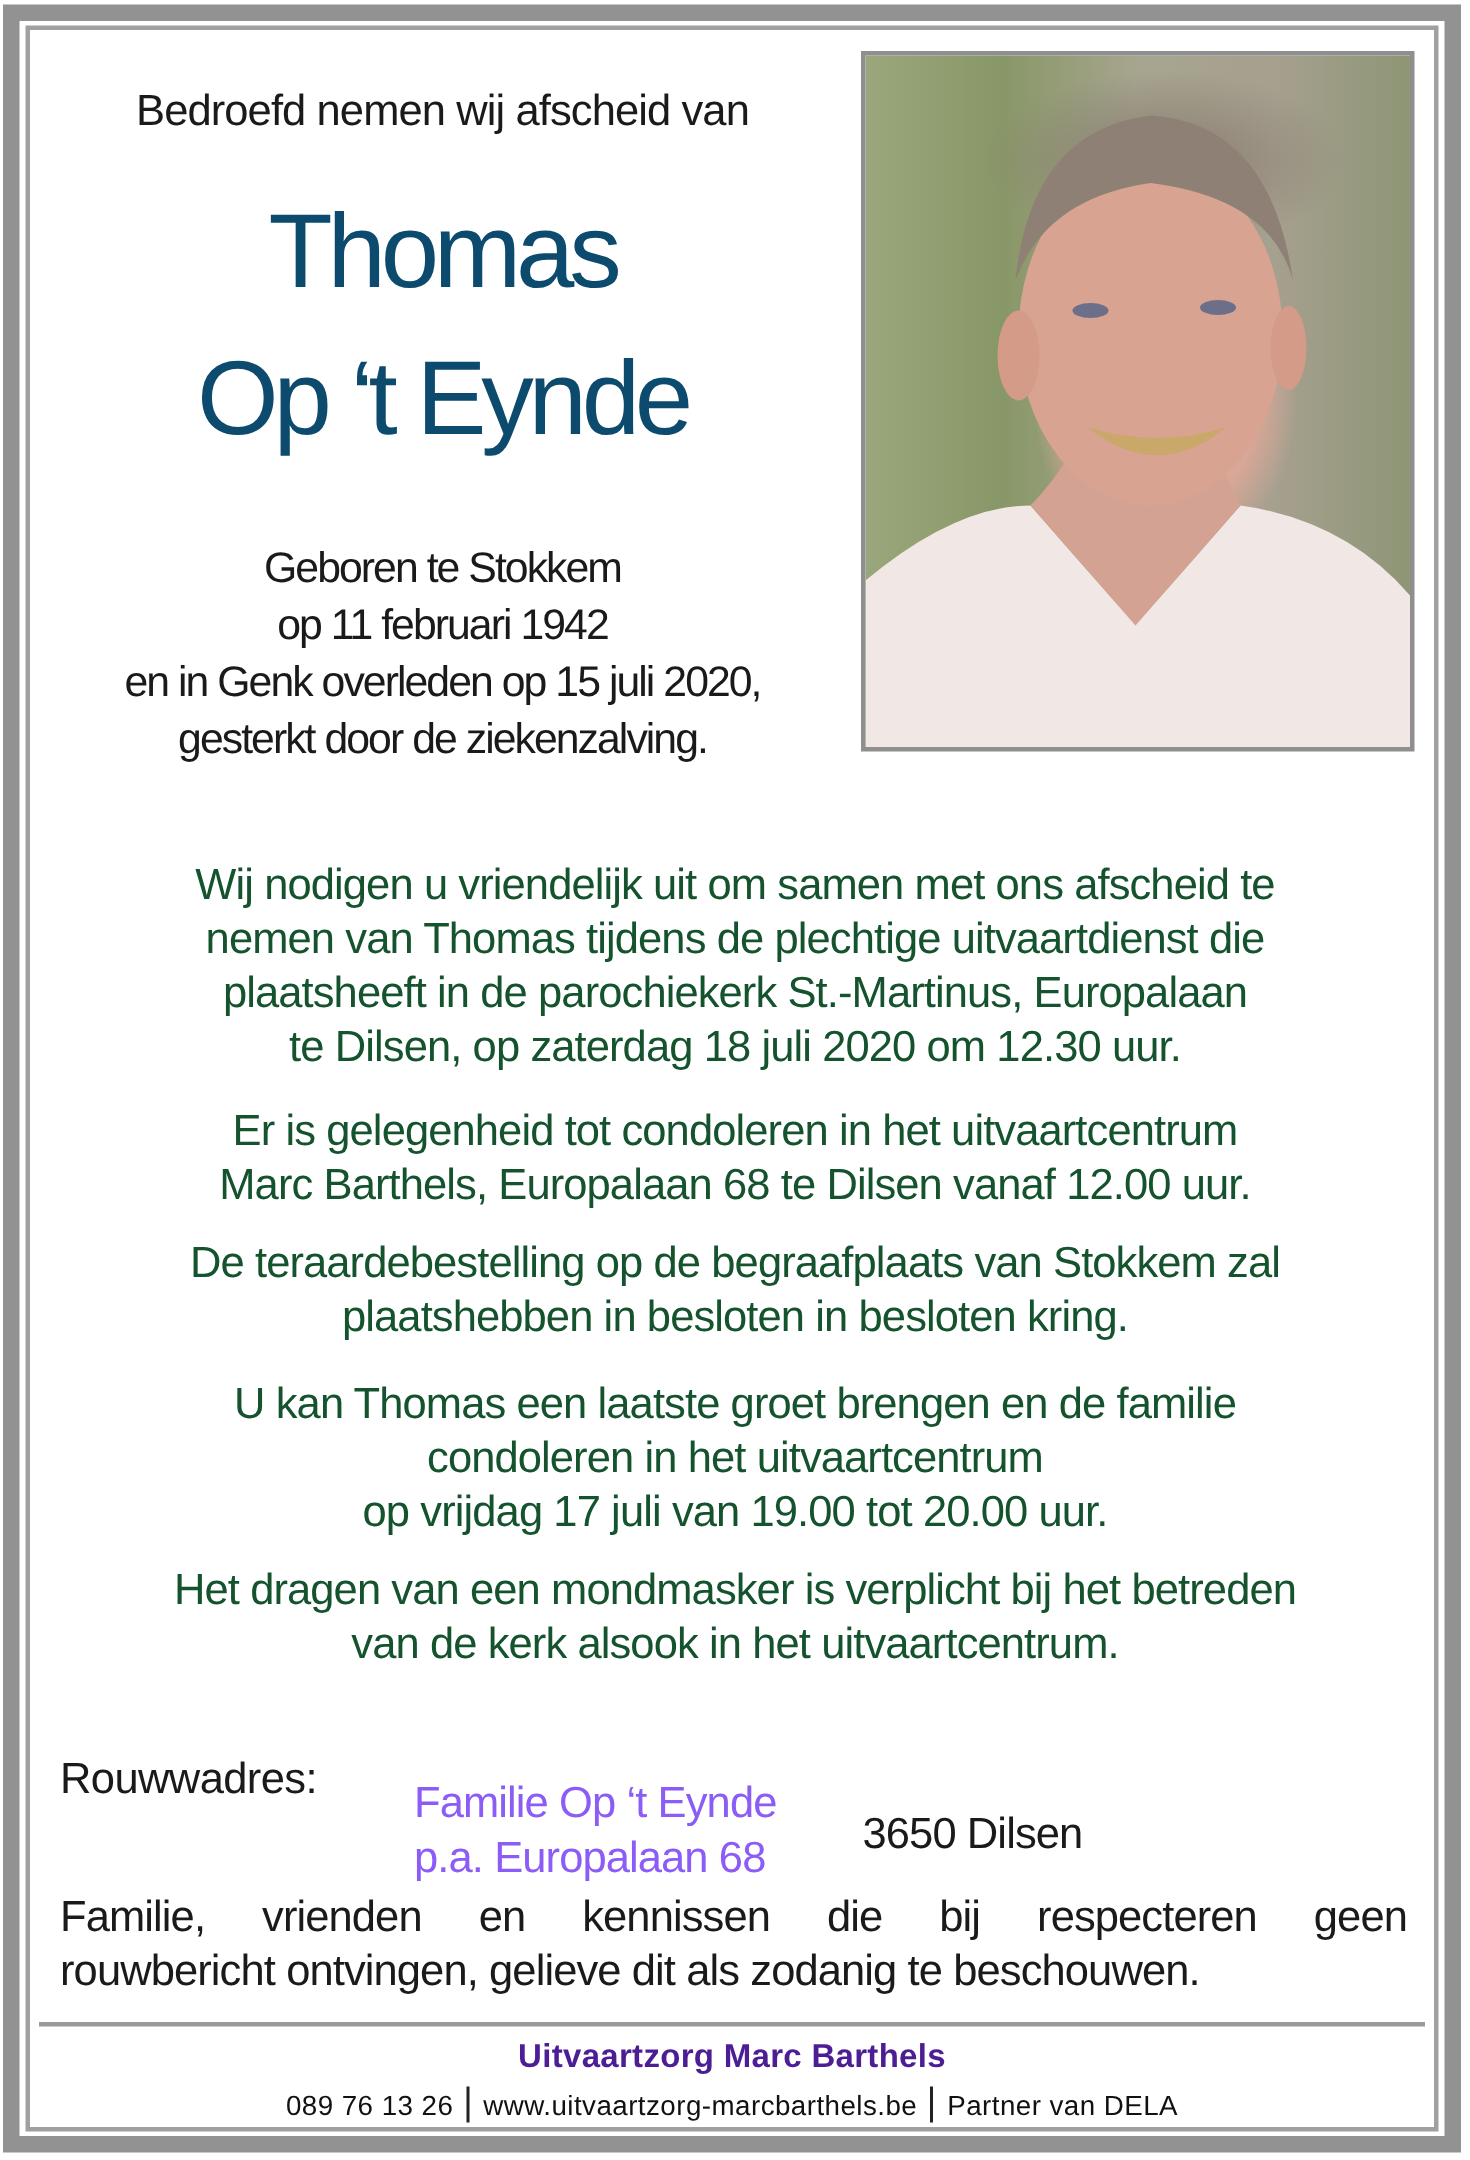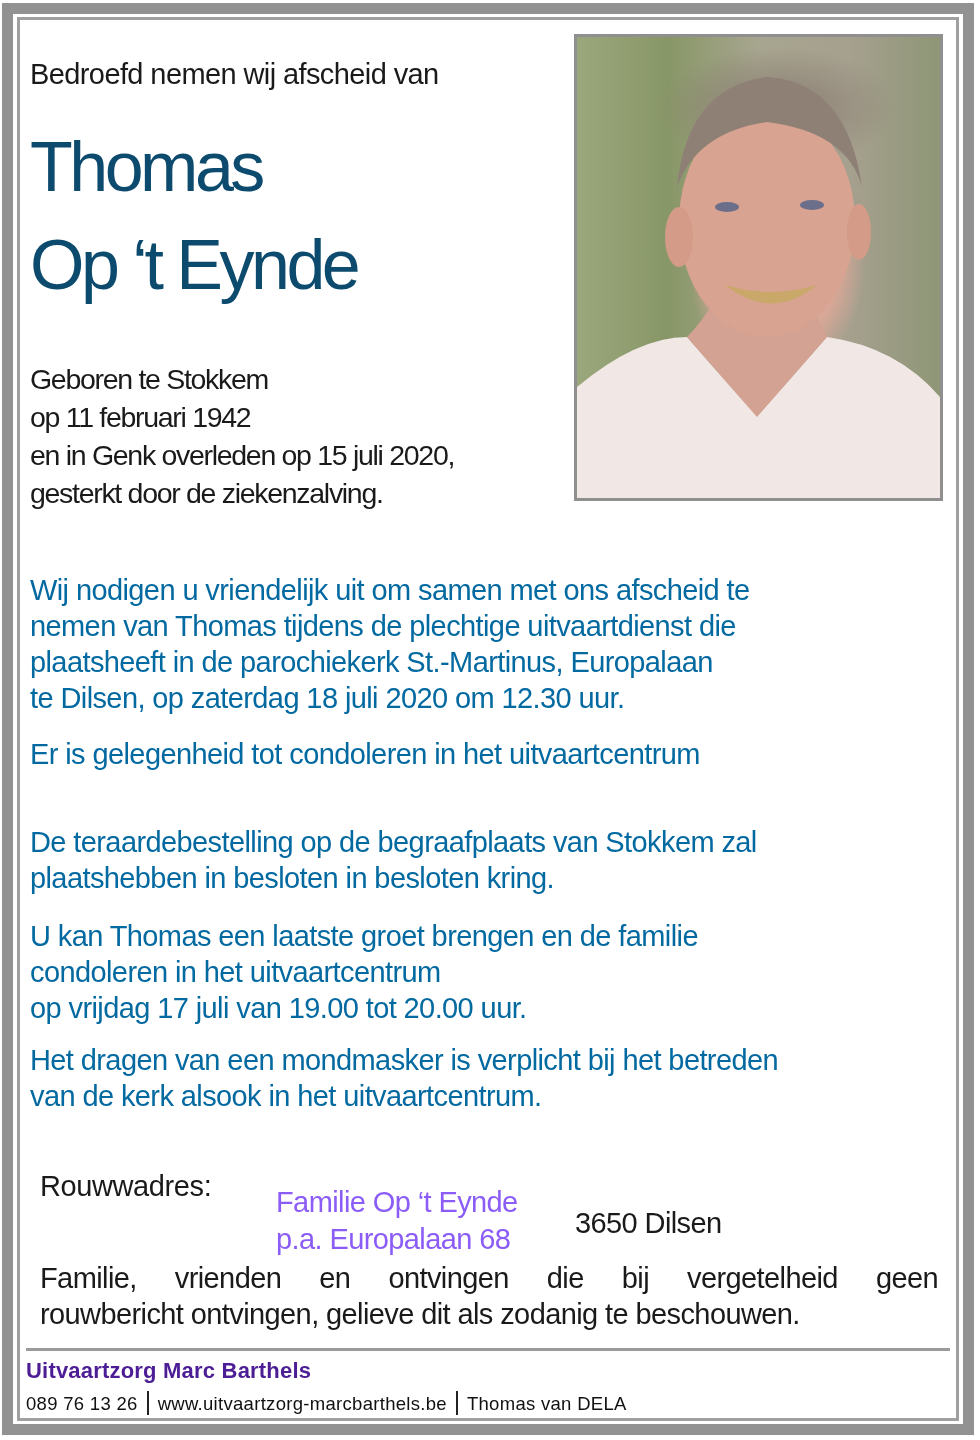--- a/index.html
+++ b/index.html
@@ -11,21 +11,21 @@
   }
   .outer-frame {
     position: absolute; left: 2px; top: 3px; width: 972px; height: 1432px;
     box-sizing: border-box; border: 11px solid #929292;
   }
   .inner-frame {
     position: absolute; left: 17px; top: 17px; width: 942px; height: 1404px;
     box-sizing: border-box; border: 3px solid #a0a0a0;
   }
   .txt { position: absolute; white-space: nowrap; }
-  .center { text-align: left; }
+  .center { text-align: center; }
   .intro {
     left: 30px; width: 530px; top: 58px; font-size: 29px;
     letter-spacing: -0.6px; color: #1a1a1a;
   }
   .name {
     left: 30px; width: 530px; font-size: 70px; line-height: 86px;
     letter-spacing: -3.5px; color: #0c4a6e; font-weight: 400;
   }
   .name1 { top: 124px; }
   .name2 { top: 222px; }
@@ -38,21 +38,21 @@
     box-sizing: border-box; border: 3px solid #8f8f8f;
     background:
       radial-gradient(ellipse 110px 140px at 200px 230px, #e6b9a8 0%, #d9a797 55%, rgba(217,167,151,0) 80%),
       radial-gradient(ellipse 200px 110px at 185px 440px, #f4ece9 0%, #ece1dc 60%, rgba(236,225,220,0) 100%),
       radial-gradient(ellipse 120px 60px at 200px 70px, #8a7d72 0%, rgba(138,125,114,0) 100%),
       linear-gradient(90deg, #9aa77c 0%, #889767 25%, #a7a58f 50%, #a6a08f 75%, #8e9676 100%);
     overflow: hidden;
   }
   .para {
     left: 30px; width: 920px; font-size: 29px; line-height: 36px;
-    letter-spacing: -0.6px; color: #0369a1;
+    letter-spacing: -0.6px; color: #14532d;
   }
   .p1 { top: 572px; }
   .p2 { top: 736px; }
   .p3 { top: 824px; }
   .p4 { top: 918px; }
   .p5 { top: 1042px; }
   .addr-label { left: 40px; top: 1170px; font-size: 29px; letter-spacing: -0.4px; color: #1a1a1a; text-align: right; }
   .addr-line { left: 276px; font-size: 29px; letter-spacing: -0.6px; color: #8b5cf6; margin-top: 16px; }
   .addr1 { top: 1170px; }
   .addr2 { top: 1207px; }
@@ -111,20 +111,21 @@
 
 <div class="txt center para p1">
   <div>Wij nodigen u vriendelijk uit om samen met ons afscheid te</div>
   <div>nemen van Thomas tijdens de plechtige uitvaartdienst die</div>
   <div>plaatsheeft in de parochiekerk St.-Martinus, Europalaan</div>
   <div>te Dilsen, op zaterdag 18 juli 2020 om 12.30 uur.</div>
 </div>
 
 <div class="txt center para p2">
   <div>Er is gelegenheid tot condoleren in het uitvaartcentrum</div>
+  <div>Marc Barthels, Europalaan 68 te Dilsen vanaf 12.00 uur.</div>
 </div>
 
 <div class="txt center para p3">
   <div>De teraardebestelling op de begraafplaats van Stokkem zal</div>
   <div>plaatshebben in besloten in besloten kring.</div>
 </div>
 
 <div class="txt center para p4">
   <div>U kan Thomas een laatste groet brengen en de familie</div>
   <div>condoleren in het uitvaartcentrum</div>
@@ -135,22 +136,22 @@
   <div>Het dragen van een mondmasker is verplicht bij het betreden</div>
   <div>van de kerk alsook in het uitvaartcentrum.</div>
 </div>
 
 <div class="txt addr-label">Rouwwadres:</div>
 <div class="txt addr-line addr1">Familie Op ‘t Eynde</div>
 <div class="txt addr-line addr2">p.a. Europalaan 68</div>
 <div class="txt addr-city">3650 Dilsen</div>
 
 <div class="notice">
-  <span class="l1">Familie, vrienden en ontvingen die bij vergetelheid geen</span>
+  <span class="l1">Familie, vrienden en kennissen die bij respecteren geen</span>
   <span>rouwbericht ontvingen, gelieve dit als zodanig te beschouwen.</span>
 </div>
 
 <div class="divider"></div>
 
 <div class="txt center company">Uitvaartzorg Marc Barthels</div>
 <div class="txt center contact">
-  <span>089 76 13 26</span><span class="sep"></span><span>www.uitvaartzorg-marcbarthels.be</span><span class="sep"></span><span>Thomas van DELA</span>
+  <span>089 76 13 26</span><span class="sep"></span><span>www.uitvaartzorg-marcbarthels.be</span><span class="sep"></span><span>Partner van DELA</span>
 </div>
 
 </body></html>

